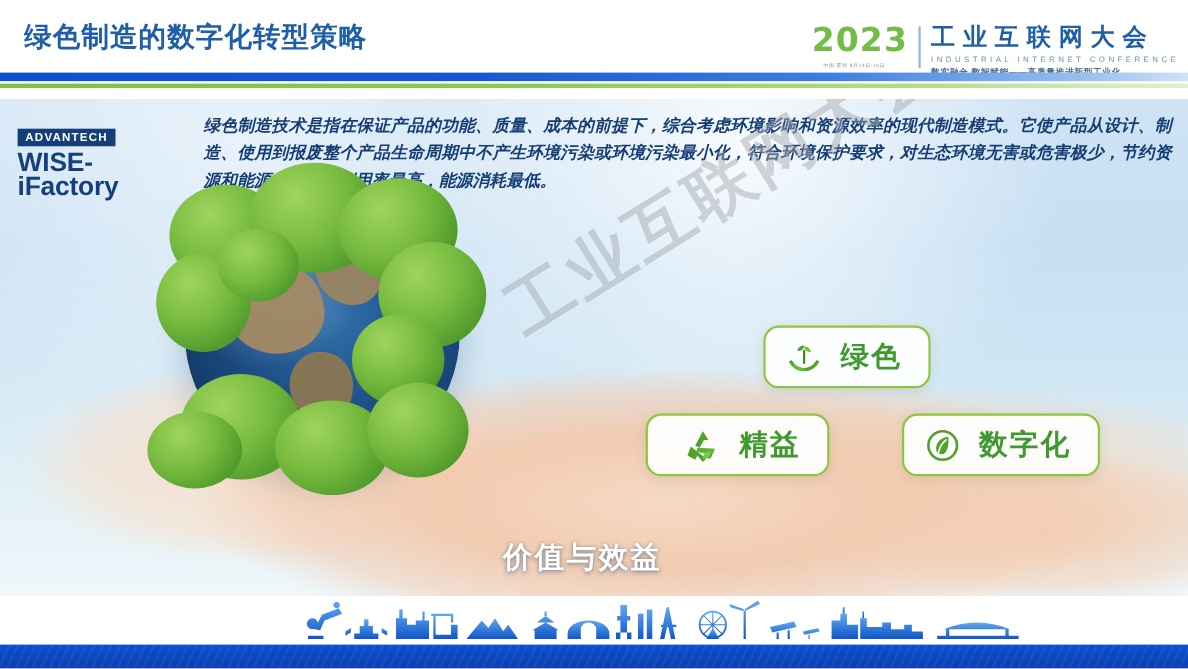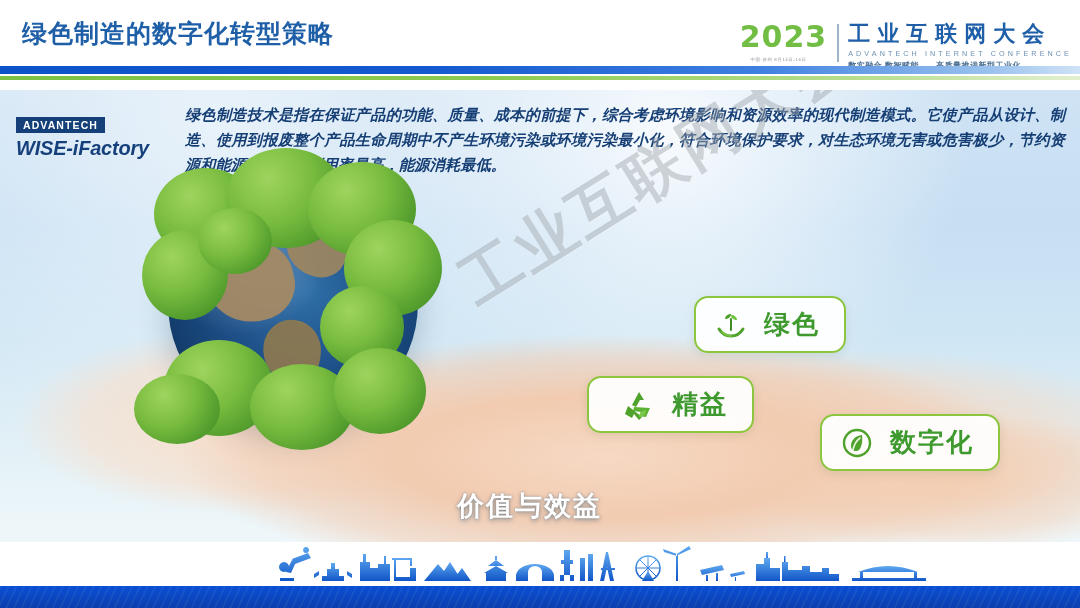--- a/index.html
+++ b/index.html
@@ -60,21 +60,21 @@
       linear-gradient(180deg,#CFE3F4 0%,#C6DFF3 30%,#CFE6F4 55%,#E3F1F7 80%,#EFF7FA 100%);
   }
 
   
   .adv-logo { position:absolute; left:16px; top:25px; width:150px; }
   .adv-badge {
     display:inline-block; background:#153F78; color:#fff;
     font-size:10.5px; font-weight:700; letter-spacing:1.1px;
     padding:2px 7px 2px 7px; line-height:12px;
   }
-  .adv-name { font-size:20px; font-weight:700; color:#16407B; letter-spacing:-.2px; margin-top:4px; line-height:22px;font-style:italic; }
+  .adv-name { font-size:24px; font-weight:700; color:#16407B; letter-spacing:-.2px; margin-top:4px; line-height:22px; }
 
   
   .intro {
     position:absolute; left:185px; top:12px; width:880px;
     font-size:15.2px; line-height:25px; color:#153E74;
     font-weight:700; font-style:italic; text-align:justify;
     letter-spacing:.1px;
   }
 
   
@@ -114,21 +114,21 @@
     position:absolute; display:flex; align-items:center; gap:16px;
     background:rgba(255,255,255,.93);
     border:2px solid #8CC63F; border-radius:14px;
     padding:9px 24px 9px 18px;
     box-shadow:0 3px 10px rgba(70,110,60,.12);
   }
   .badge-label { font-size:26px; font-weight:700; color:#3E9A2E; letter-spacing:2px; white-space:nowrap; }
   .badge-icon { width:34px; height:34px; flex:0 0 34px; }
   .badge-green   { left:694px; top:206px; }
   .badge-lean    { left:587px; top:286px;padding-left:33px; }
-  .badge-digital { left:820px; top:286px;margin-top:38px; }
+  .badge-digital { left:820px; top:286px; }
 
   
   .value-title {
     position:absolute; left:457px; top:398px;
     font-size:27px; font-weight:700; color:#ffffff; letter-spacing:2px;
     text-shadow:0 2px 5px rgba(40,80,110,.45), 0 0 2px rgba(40,80,110,.5);
     white-space:nowrap;
     text-align:center;
   }
 
@@ -162,21 +162,21 @@
     <div class="page-title">绿色制造的数字化转型策略</div>
 
     <div class="conf-logo">
       <div class="conf-left">
         <div class="conf-year">2023</div>
         <div class="conf-year-sub">中国·苏州 8月14日-16日</div>
       </div>
       <div class="conf-divider"></div>
       <div class="conf-right">
         <div class="conf-cn">工业互联网大会</div>
-        <div class="conf-en">ADVANTECH INTERNET CONFERENCE</div>
+        <div class="conf-en">INDUSTRIAL INTERNET CONFERENCE</div>
         <div class="conf-slogan">数实融合 数智赋能——高质量推进新型工业化</div>
       </div>
     </div>
 
     <div class="title-rule-blue"></div>
     <div class="title-rule-white"></div>
     <div class="title-rule-green"></div>
   </div>
 
   <div class="panel">

